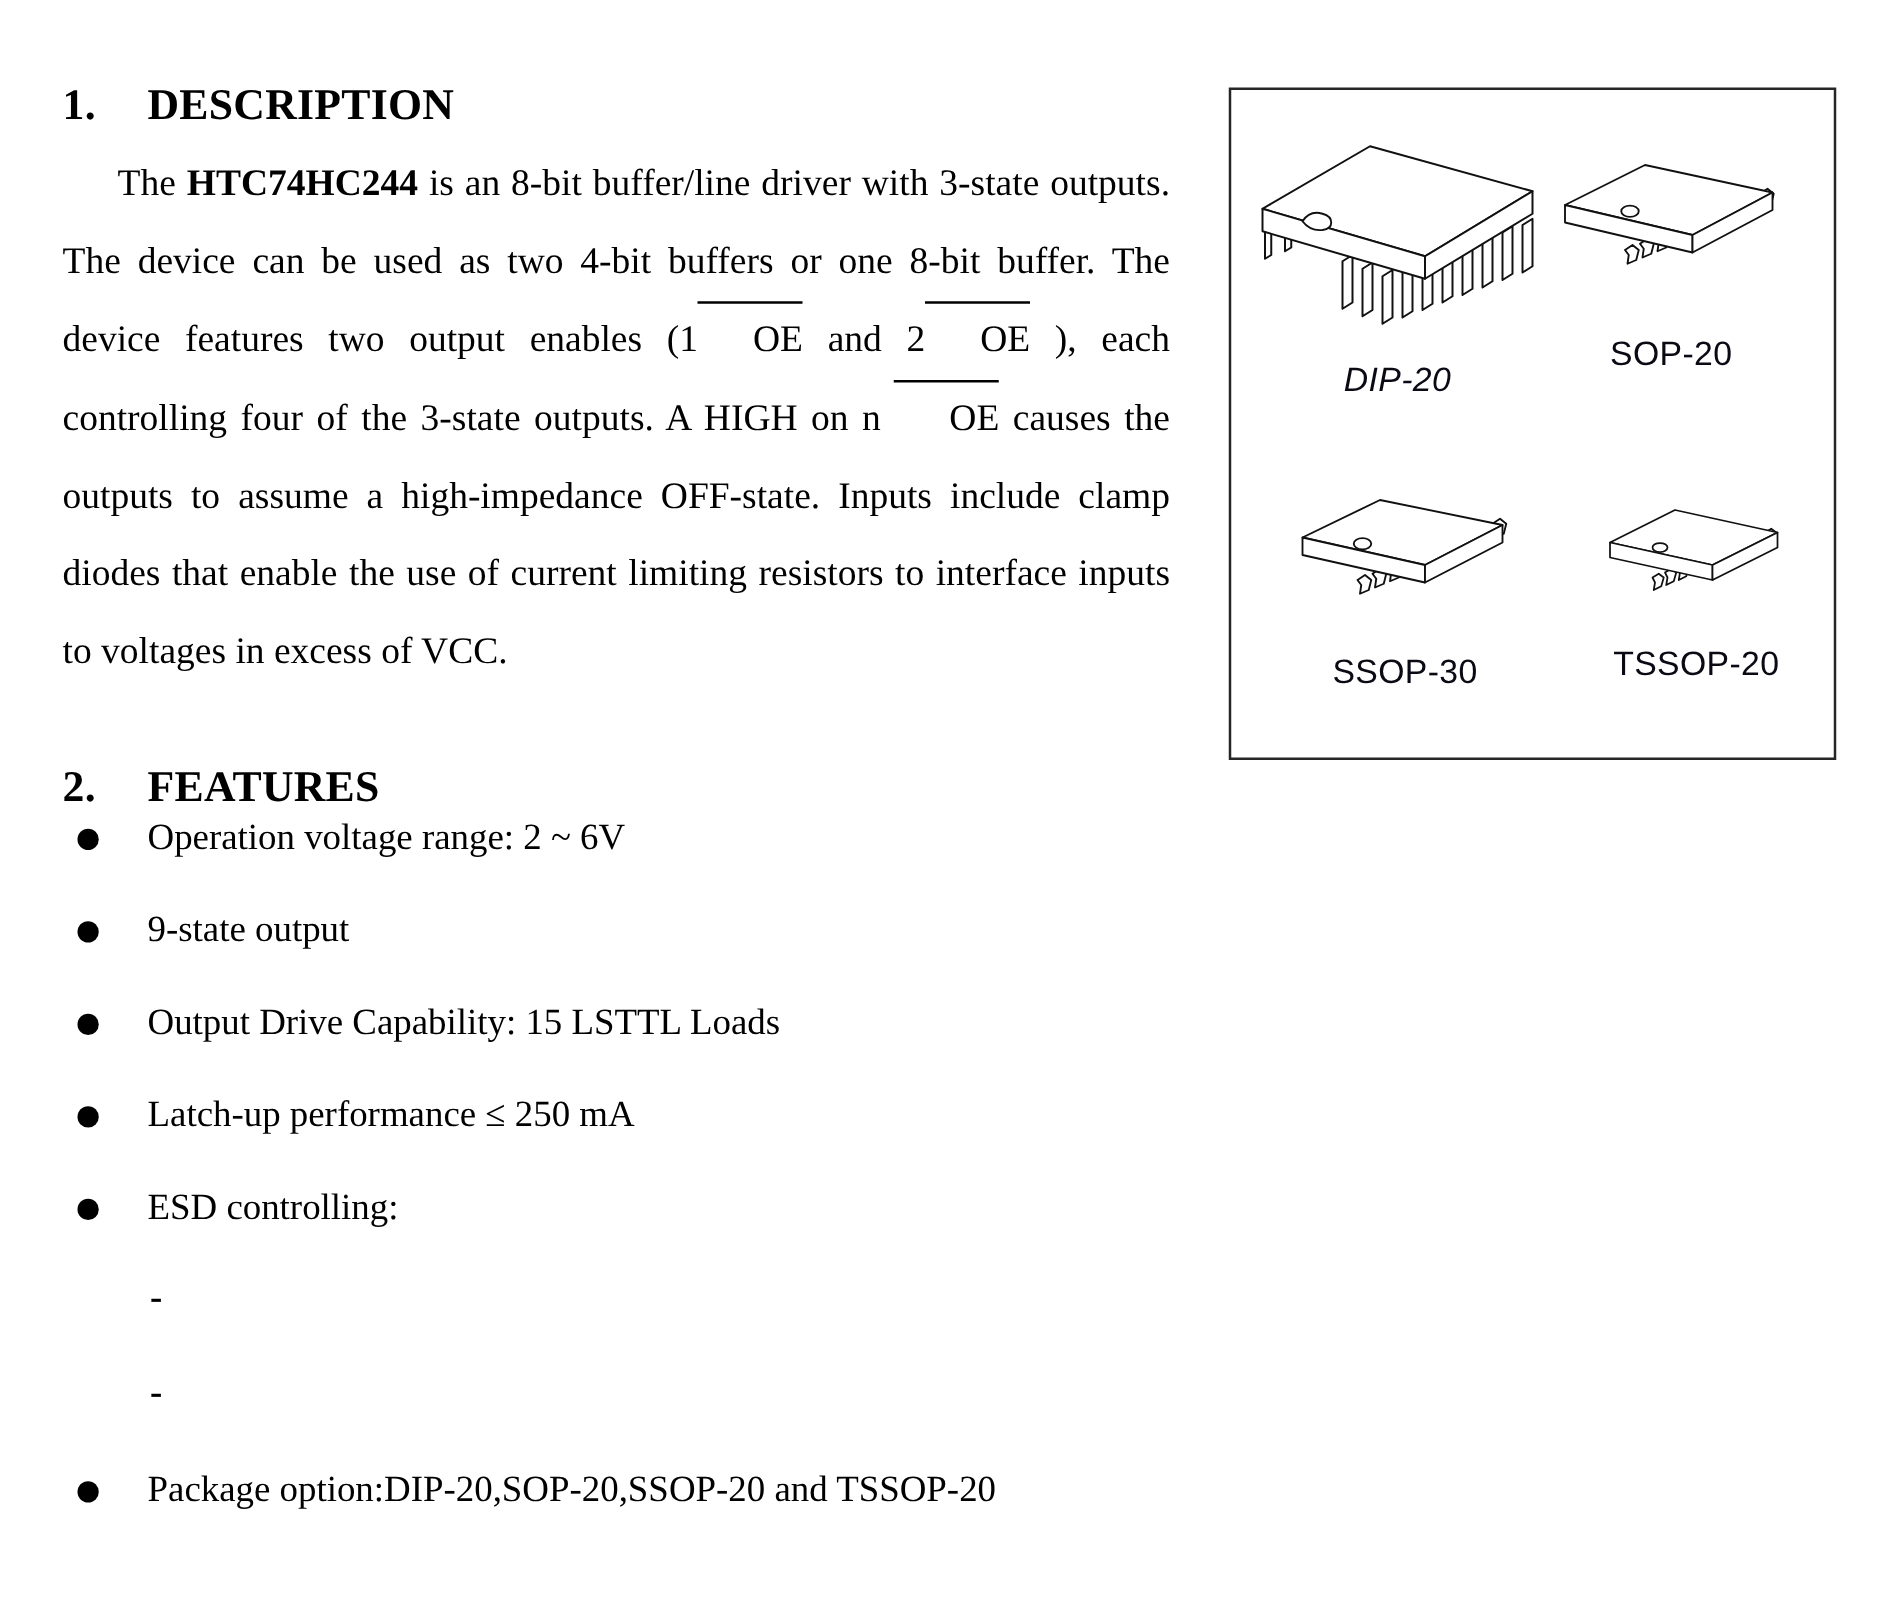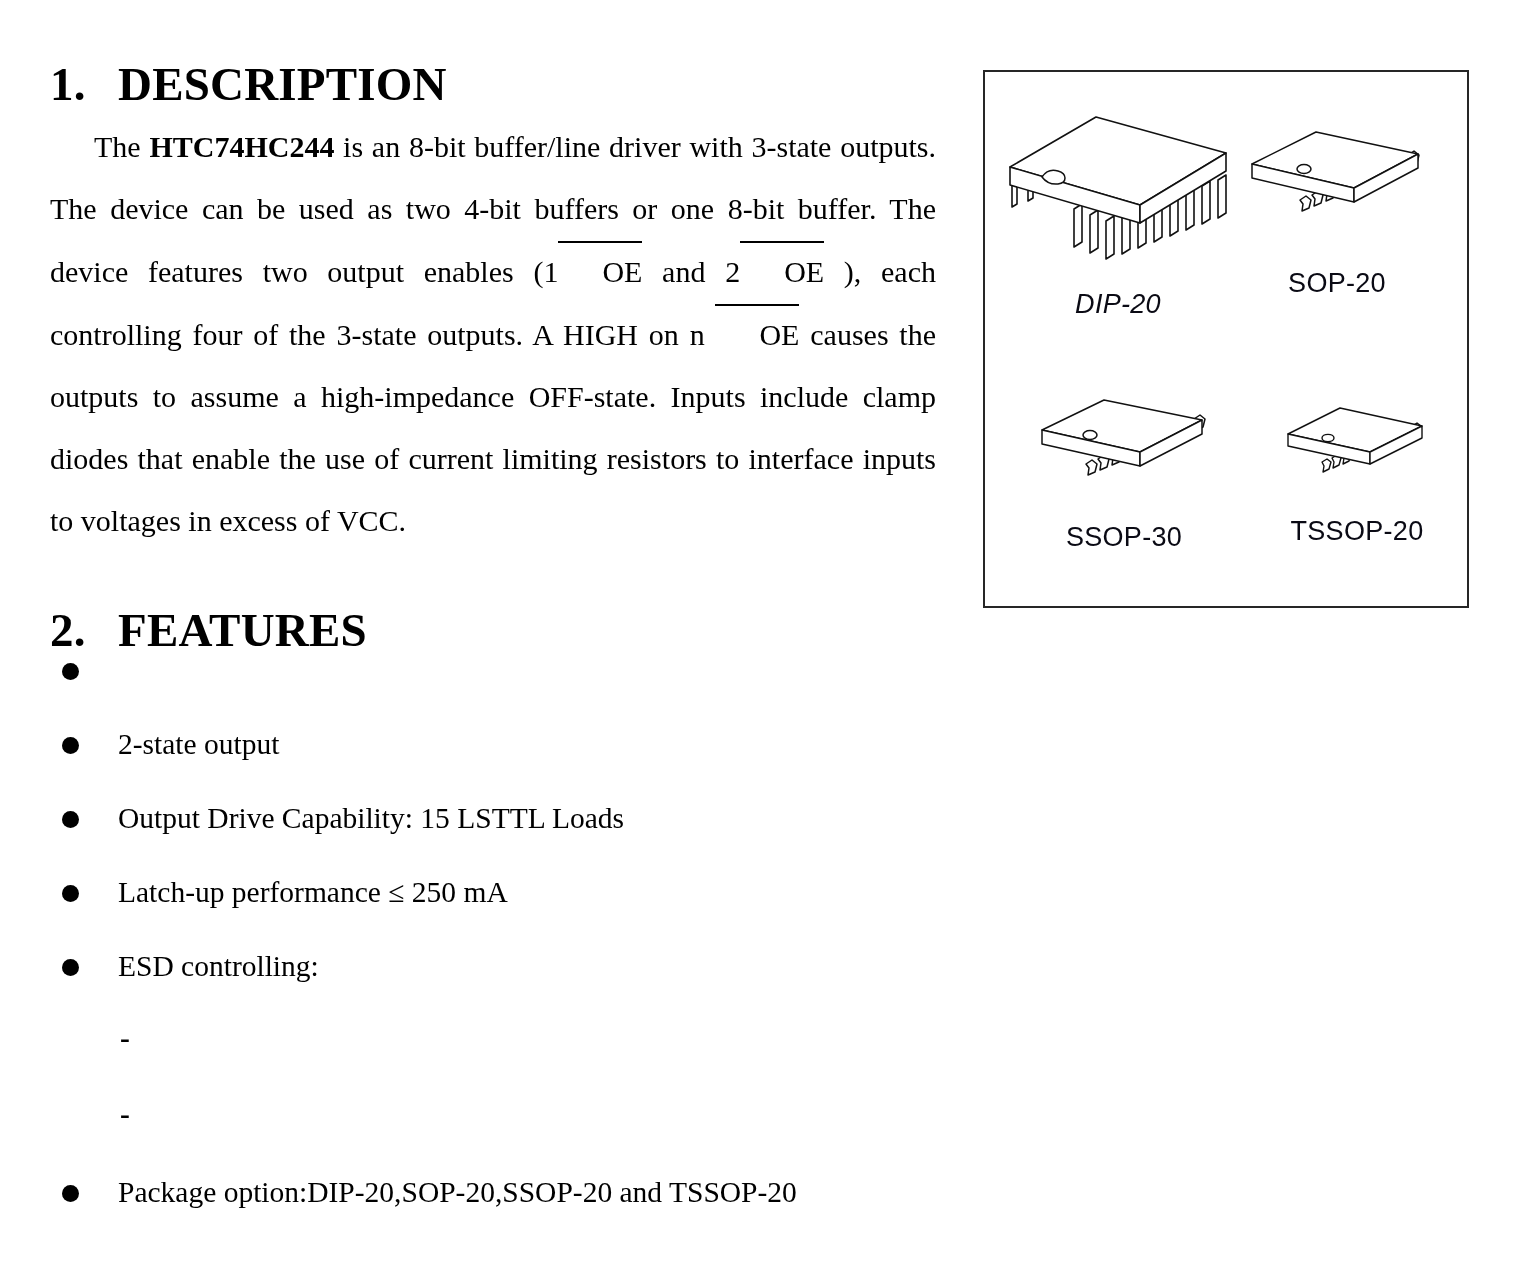--- a/index.html
+++ b/index.html
@@ -19,21 +19,21 @@
   
   .text-col {
     position: absolute;
     left: 50px;
     top: 62px;
     width: 886px;
   }
 
   .section-head {
     font-weight: bold;
-    font-size: 47px;
+    font-size: 35px;
     line-height: 44px;
     letter-spacing: 0.2px;
     margin: 0;
     white-space: pre;
   }
   .section-head .num { display: inline-block; width: 68px; }
 
   .para {
     font-size: 30px;
     line-height: 62px;
@@ -138,24 +138,25 @@
 
   <p class="para"><span>The </span><b>HTC74HC244</b><span> is an 8-bit buffer/line driver with 3-state outputs. The device can be used as two 4-bit buffers or one 8-bit buffer. The device features two output enables (1</span><span class="ovl">OE</span><span> and 2</span><span class="ovl">OE</span><span> ), each controlling four of the 3-state outputs. A HIGH on n </span><span class="ovl">OE</span><span> causes the outputs to assume a high-impedance OFF-state. Inputs include clamp diodes that enable the use of current limiting resistors to interface inputs to voltages in excess of VCC.</span></p>
 </div>
 
 <div class="features">
   <h1 class="section-head"><span class="num">2.</span><span>FEATURES</span></h1>
 
   <ul class="feat-list">
     <li class="feat-item">
       <span class="dot"></span>
-    </li>
-    <li class="feat-item">
-      <span class="dot"></span>
-      <span class="txt">2-state output</span>
+      <span class="txt">Operation voltage range: 2 ~ 6V</span>
+    </li>
+    <li class="feat-item">
+      <span class="dot"></span>
+      <span class="txt">9-state output</span>
     </li>
     <li class="feat-item">
       <span class="dot"></span>
       <span class="txt">Output Drive Capability: 15 LSTTL Loads</span>
     </li>
     <li class="feat-item">
       <span class="dot"></span>
       <span class="txt">Latch-up performance ≤ 250 mA</span>
     </li>
     <li class="feat-item">

